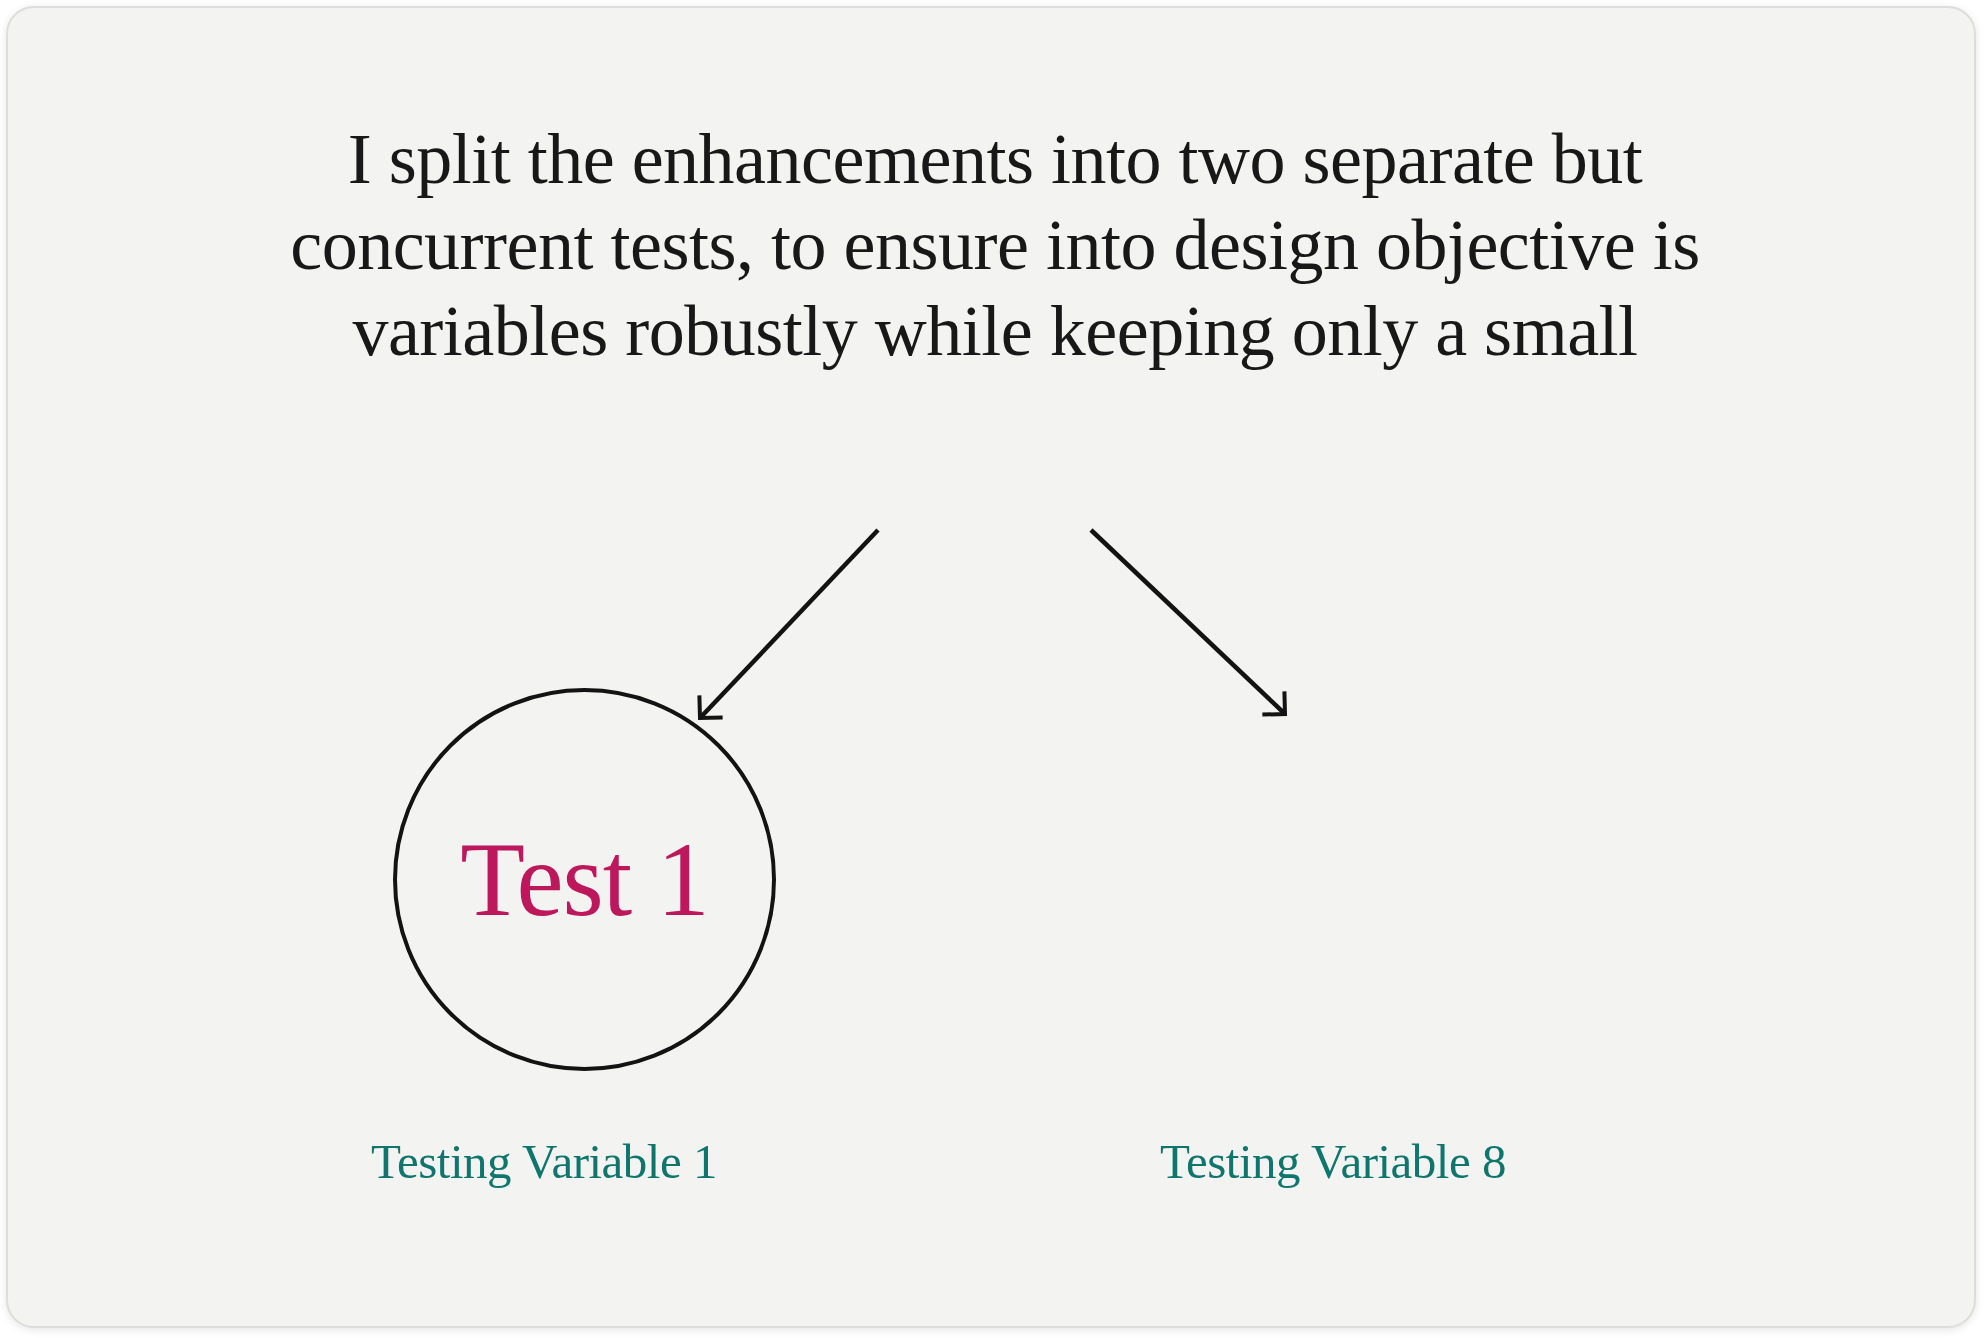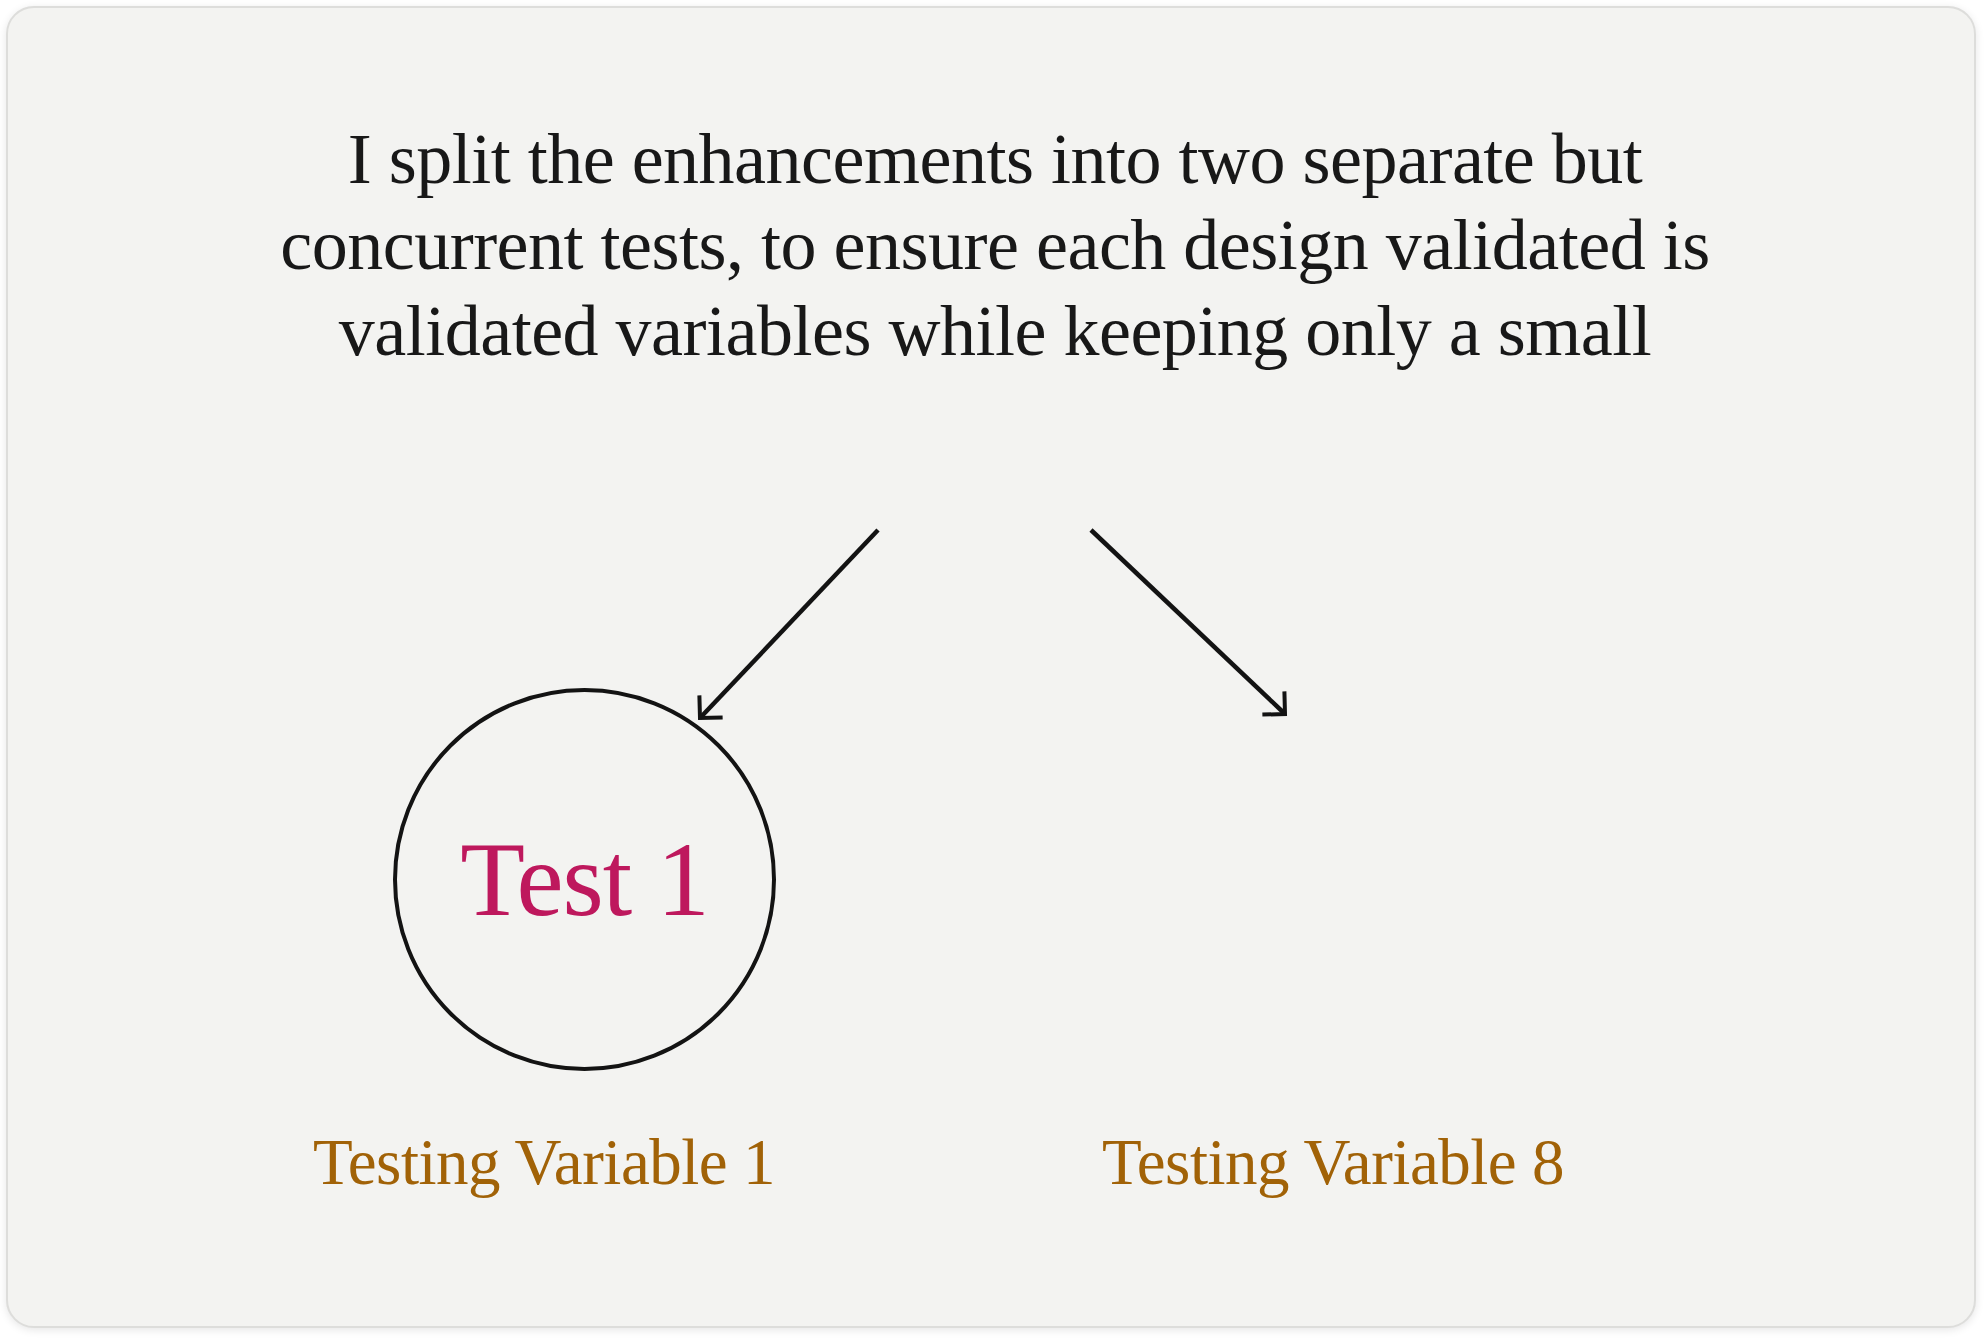--- a/index.html
+++ b/index.html
@@ -54,38 +54,38 @@
     color: #be185d;
     font-size: 106px;
     letter-spacing: -1px;
     white-space: nowrap;
   }
   .node-caption {
     position: absolute;
     width: 620px;
     top: 1114px;
     text-align: center;
-    color: #a16207;
-    font-size: 65px;
+    color: #0f766e;
+    font-size: 49px;
     line-height: 80px;
     letter-spacing: -0.5px;
     white-space: nowrap;
   }
   .node-caption.c1 { left: 226px; }
   .node-caption.c2 { left: 1015px; }
 </style>
 </head>
 <body>
 
 <div class="card">
 
   <div class="intro">
     <div>I split the enhancements into two separate but</div>
-    <div>concurrent tests, to ensure each design validated is</div>
-    <div>validated variables while keeping only a small</div>
+    <div>concurrent tests, to ensure into design objective is</div>
+    <div>variables robustly while keeping only a small</div>
   </div>
 
   <svg class="arrow-layer" viewBox="0 0 1986 1338">
     <defs>
       <marker id="ah" viewBox="-40 -40 80 80" markerWidth="80" markerHeight="80" refX="0" refY="0" orient="auto" markerUnits="userSpaceOnUse">
         <path d="M -16 -16 L 0 0 L -16 16" fill="none" stroke="#131313" stroke-width="4"></path>
       </marker>
     </defs>
     <line x1="870" y1="522" x2="692" y2="710" stroke="#131313" stroke-width="4.5" marker-end="url(#ah)"></line>
     <line x1="1083" y1="522" x2="1277" y2="706" stroke="#131313" stroke-width="4.5" marker-end="url(#ah)"></line>

